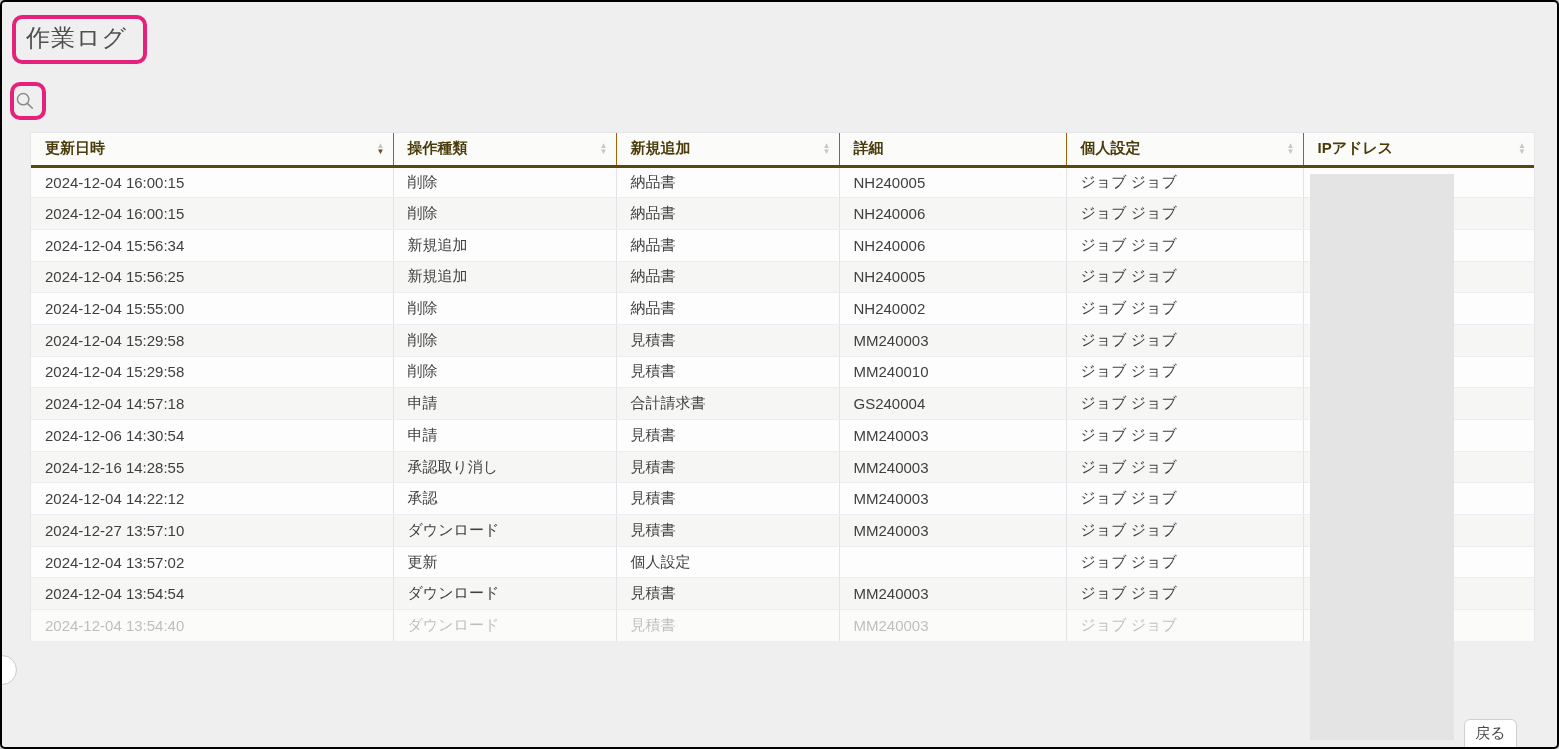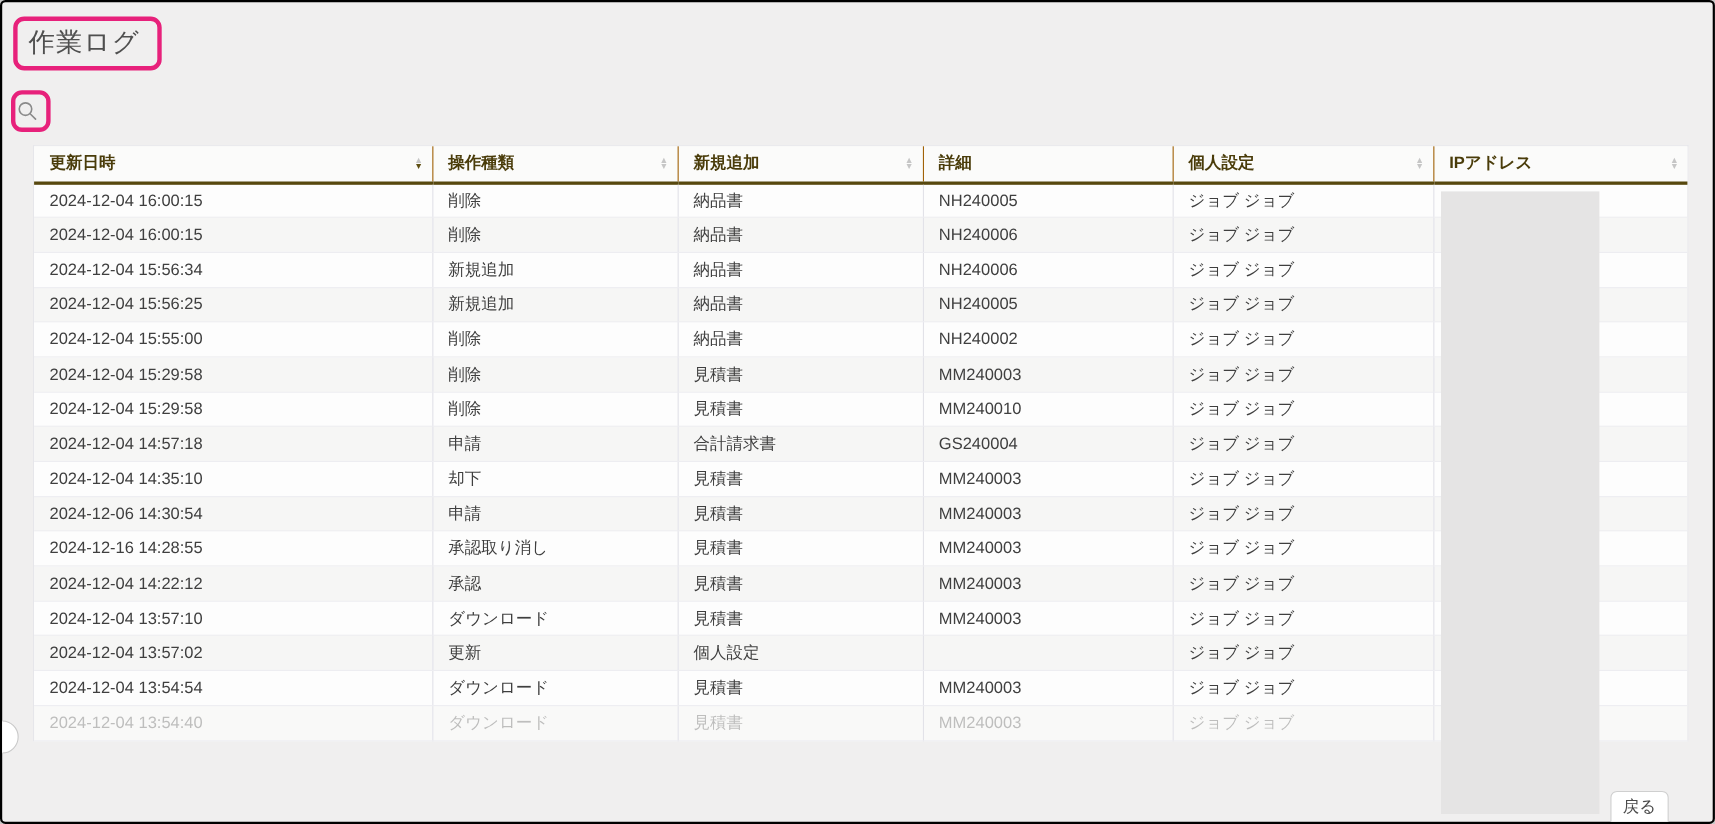--- a/index.html
+++ b/index.html
@@ -289,28 +289,20 @@
           </tr>
           <tr>
             <td>2024-12-04 14:57:18</td>
             <td>申請</td>
             <td>合計請求書</td>
             <td>GS240004</td>
             <td>ジョブ ジョブ</td>
             <td></td>
           </tr>
           <tr>
-            <td>2024-12-04 14:35:10</td>
-            <td>却下</td>
-            <td>見積書</td>
-            <td>MM240003</td>
-            <td>ジョブ ジョブ</td>
-            <td></td>
-          </tr>
-          <tr>
             <td>2024-12-06 14:30:54</td>
             <td>申請</td>
             <td>見積書</td>
             <td>MM240003</td>
             <td>ジョブ ジョブ</td>
             <td></td>
           </tr>
           <tr>
             <td>2024-12-16 14:28:55</td>
             <td>承認取り消し</td>
@@ -321,21 +313,21 @@
           </tr>
           <tr>
             <td>2024-12-04 14:22:12</td>
             <td>承認</td>
             <td>見積書</td>
             <td>MM240003</td>
             <td>ジョブ ジョブ</td>
             <td></td>
           </tr>
           <tr>
-            <td>2024-12-04 13:57:10</td>
+            <td>2024-12-27 13:57:10</td>
             <td>ダウンロード</td>
             <td>見積書</td>
             <td>MM240003</td>
             <td>ジョブ ジョブ</td>
             <td></td>
           </tr>
           <tr>
             <td>2024-12-04 13:57:02</td>
             <td>更新</td>
             <td>個人設定</td>

